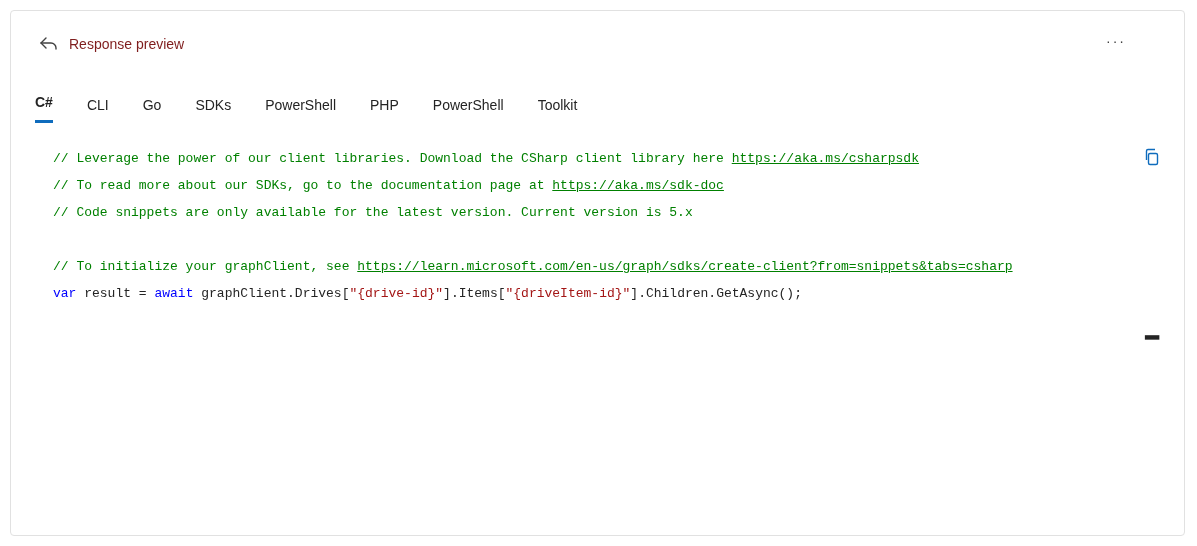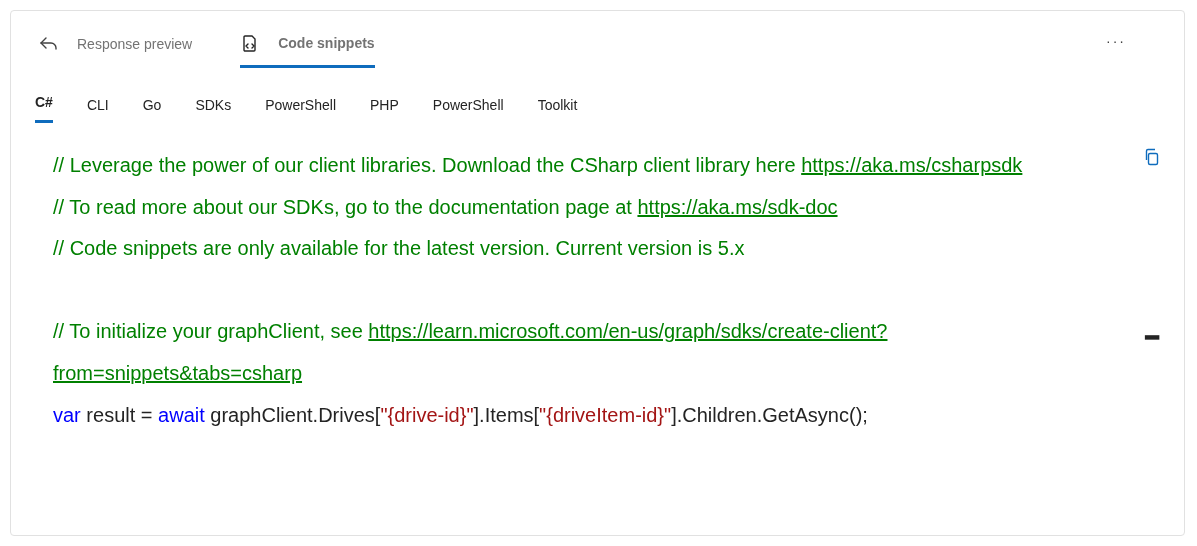--- a/index.html
+++ b/index.html
@@ -24,24 +24,24 @@
   .top-tabs {
     display: flex;
     align-items: center;
     gap: 48px;
     padding: 14px 28px 0 28px;
     height: 56px;
   }
   .top-tab {
     display: flex;
     align-items: center;
-    gap: 18px;
+    gap: 10px;
     cursor: pointer;
     padding-bottom: 12px;
-    color: #737373;
+    color: #7f1d1d;
     margin-top: 8px;
   }
   .top-tab.active {
     font-weight: 600;
     border-bottom: 3px solid #0f6cbd;
   }
   .top-tab .icon {
     display: inline-flex;
     align-items: center;
     justify-content: center;
@@ -80,22 +80,22 @@
     font-weight: 600;
     border-bottom: 3px solid #0f6cbd;
   }
 
   
   .code-wrap {
     position: relative;
     padding: 22px 40px 20px 42px;
   }
   .code {
-    font-family: Liberation Sans, sans-serif;
-    font-size: 20px;
+    font-family: Liberation Mono, monospace;
+    font-size: 13px;
     line-height: 2.08;
     white-space: pre-wrap;
     word-break: break-word;
     max-width: 1035px;
   }
   .c  { color: #008000; }            
   .cl { color: #008000; text-decoration: underline; cursor: pointer; } 
   .kw { color: #0000ff; }            
   .st { color: #a31515; }            
   .pl { color: #242424; }            
@@ -141,30 +141,20 @@
       <span class="icon">
         <svg viewBox="0 0 20 20" width="20" height="20" fill="none" stroke="#424242" stroke-width="1.4">
           <path d="M7 4 L2 9 L7 14" stroke-linecap="round" stroke-linejoin="round"></path>
           <path d="M2 9 H12 a5 5 0 0 1 5 5 v1" stroke-linecap="round"></path>
         </svg>
       </span>
       <span>Response preview</span>
     </div>
 
 
-    <div class="top-tab active">
-      <span class="icon">
-        <svg viewBox="0 0 20 20" width="20" height="20" fill="none" stroke="#242424" stroke-width="1.4">
-          <path d="M5 3 h7 l3 3 v11 a1 1 0 0 1 -1 1 H5 a1 1 0 0 1 -1 -1 V4 a1 1 0 0 1 1 -1 z"></path>
-          <path d="M8 11 l-2 2 l2 2" stroke-linecap="round" stroke-linejoin="round"></path>
-          <path d="M12 11 l2 2 l-2 2" stroke-linecap="round" stroke-linejoin="round"></path>
-        </svg>
-      </span>
-      <span>Code snippets</span>
-    </div>
 
 
     <div class="more-btn">
       <span>···</span>
     </div>
   </div>
 
   <div class="lang-tabs">
     <div class="lang-tab active">C#</div>
     <div class="lang-tab">CLI</div>

